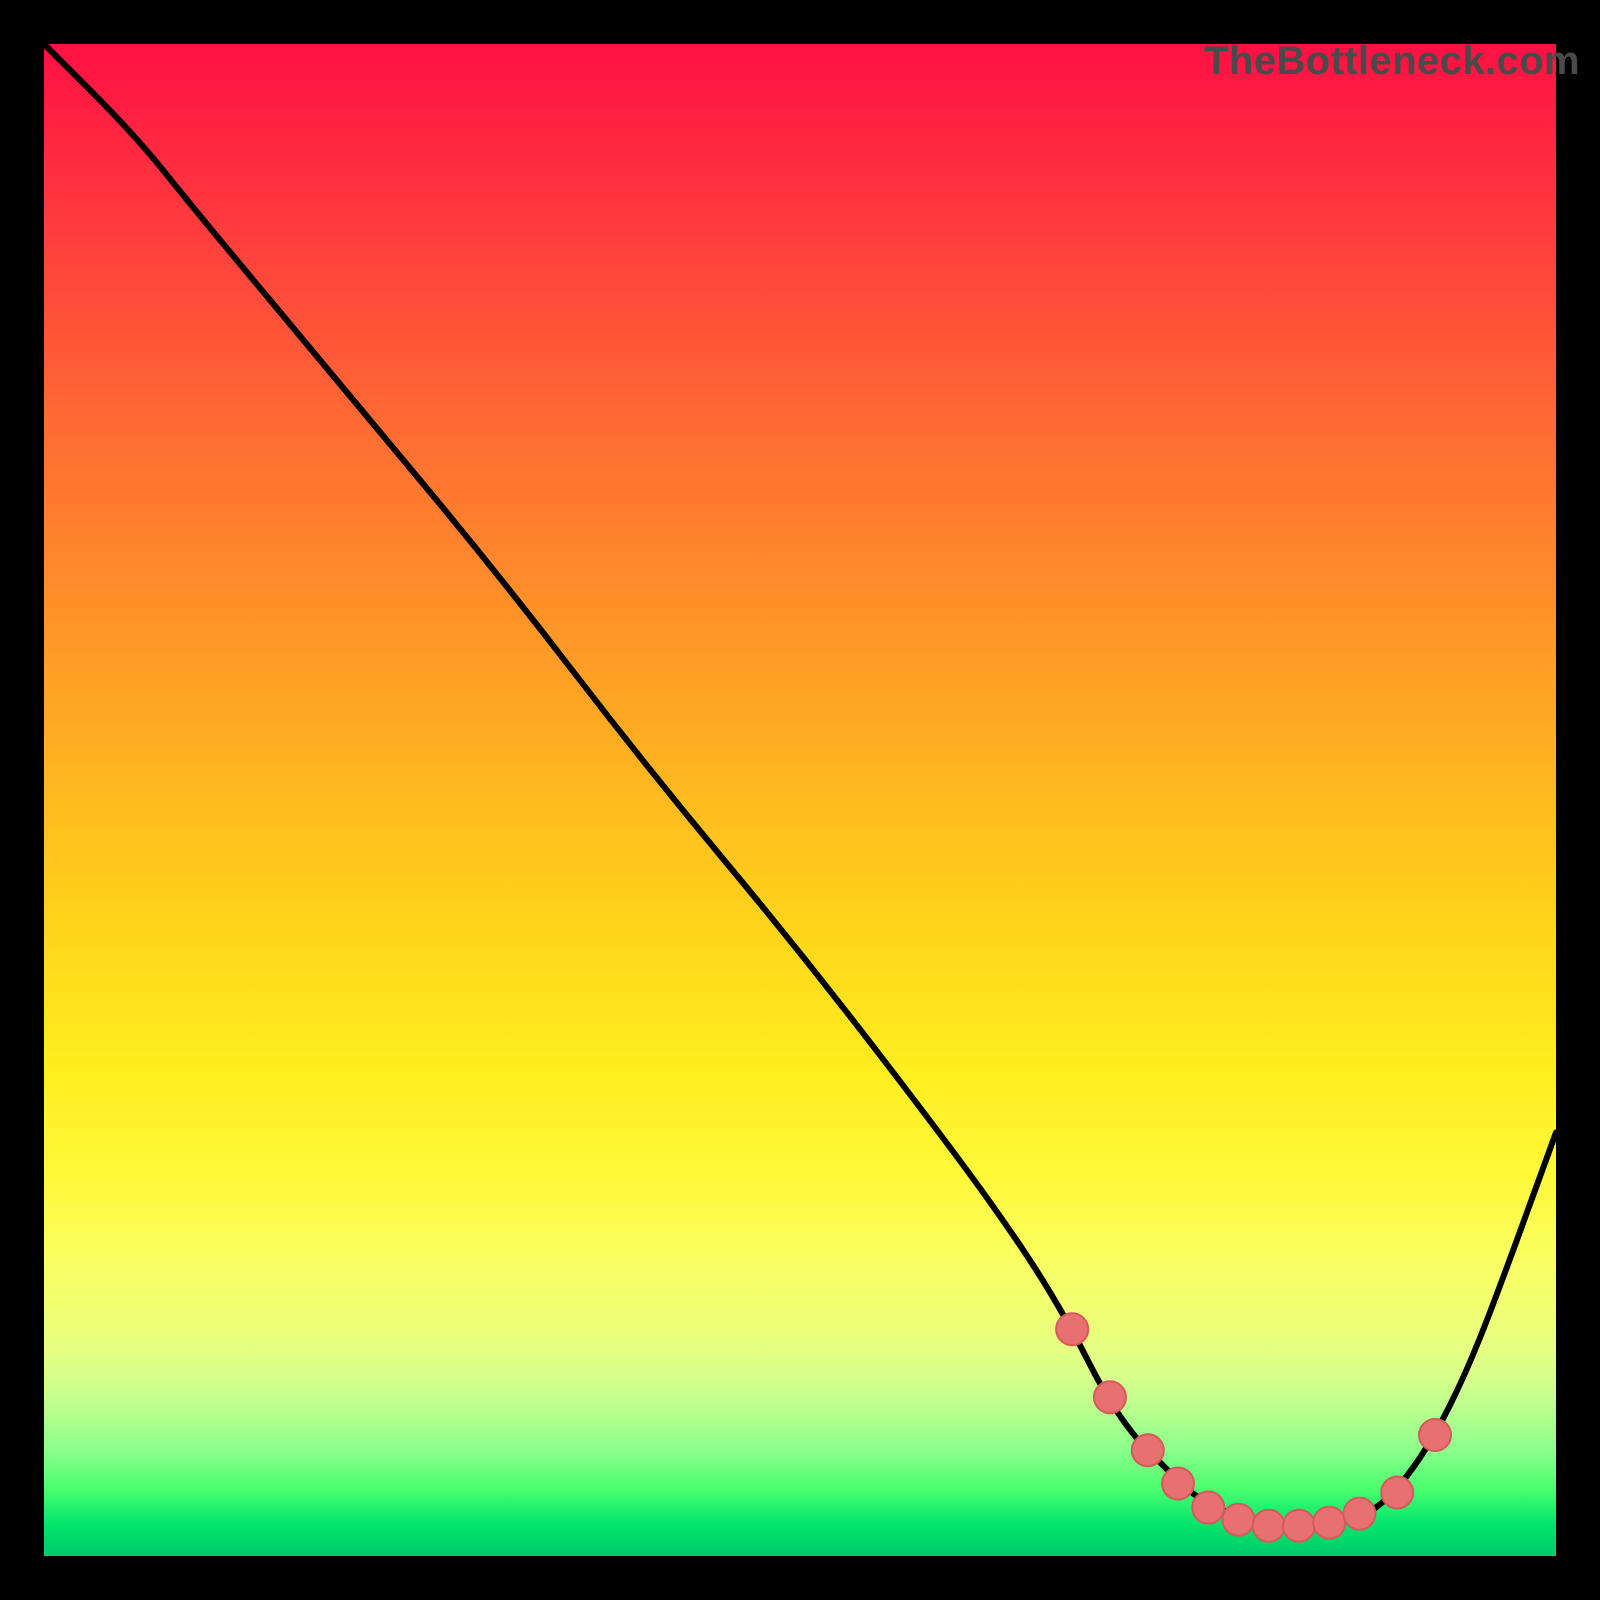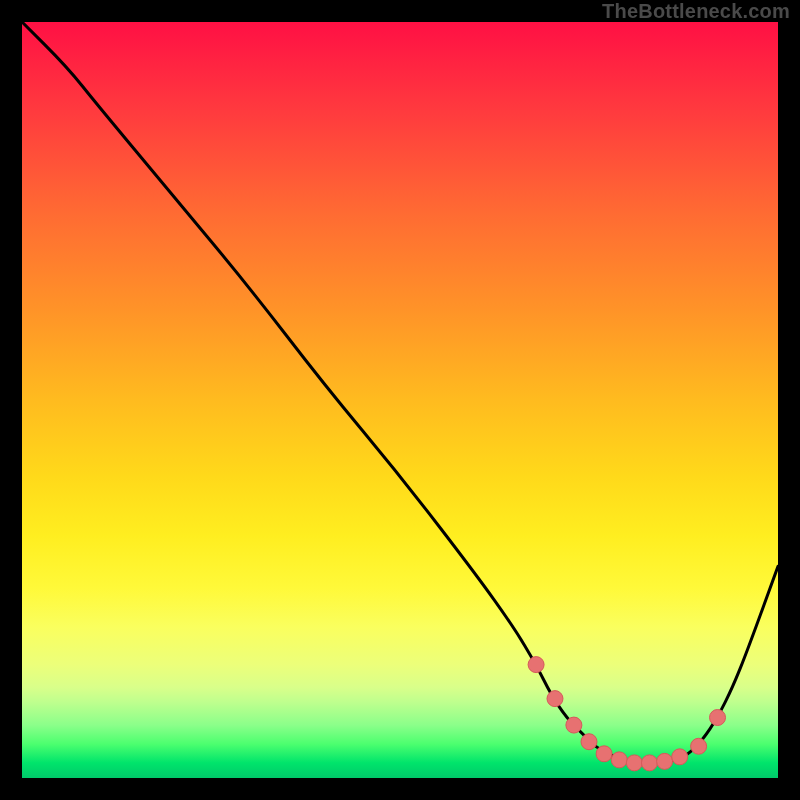--- a/index.html
+++ b/index.html
@@ -12,21 +12,21 @@
     overflow: hidden;
   }
   .frame {
     position: relative;
     width: 800px;
     height: 800px;
     background: #000000;
   }
   .watermark {
     position: absolute;
-    top: 0;
+    top: 20px;
     right: 10px;
     color: #4a4a4a;
     font-size: 20px;
     font-weight: 600;
     letter-spacing: 0.2px;
     z-index: 10;
   }
   .plot-area {
     position: absolute;
     left: 22px;

